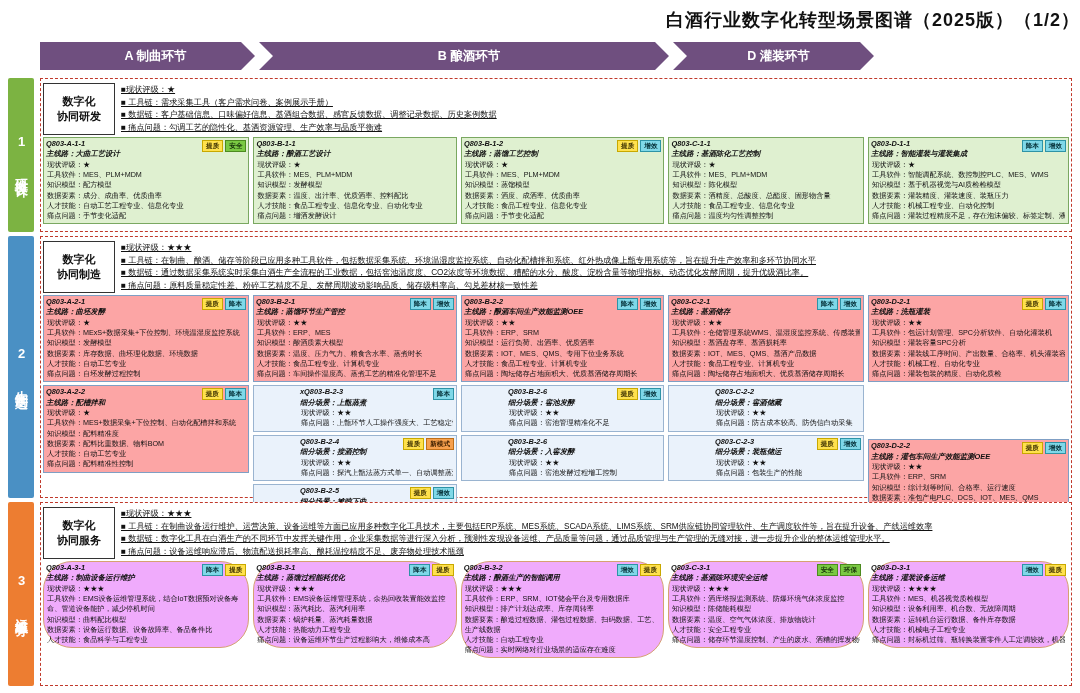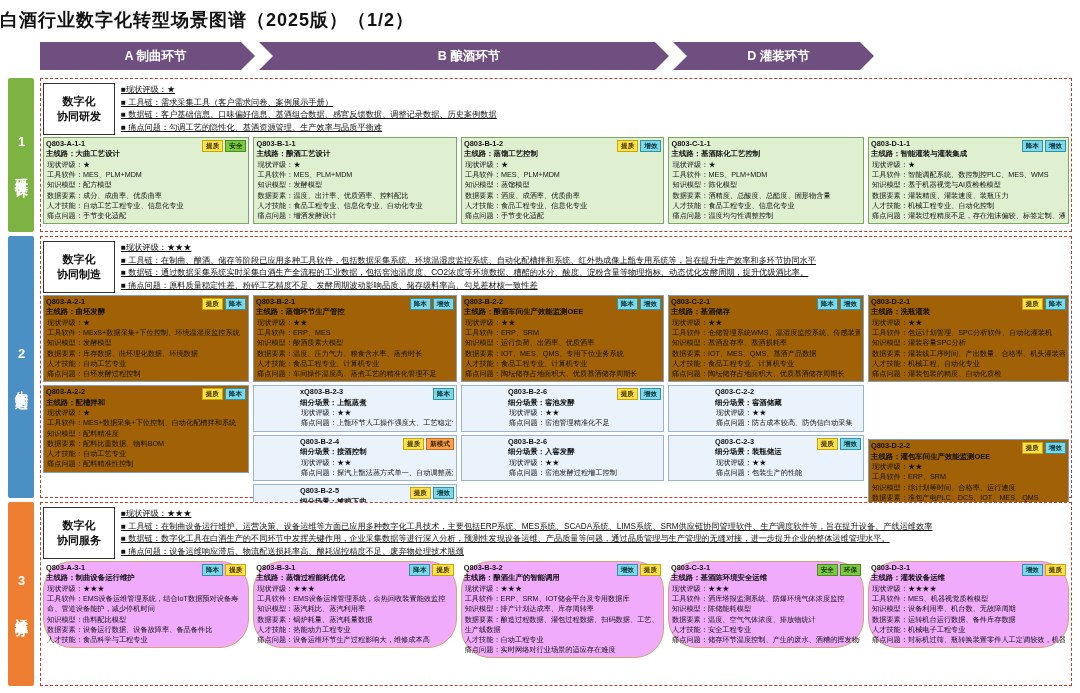--- a/index.html
+++ b/index.html
@@ -6,21 +6,21 @@
   html, body { margin:0; padding:0; }
   body {
     width:1080px; height:693px;
     font-family:"Liberation Sans", sans-serif;
     background:#ffffff;
     color:#111;
     position:relative;
     overflow:hidden;
   }
   .title {
-    text-align:left;
+    text-align:right;
     font-size:18px;
     font-weight:bold;
     padding-top:8px;
     letter-spacing:1px;
   }
   
   .phase-bar {
     position:absolute; left:40px; top:42px; width:1032px; height:28px;
     display:flex;
   }
@@ -107,38 +107,38 @@
     border:1px solid #888;
     font-size:7.2px;
     line-height:1.42;
     padding:0;
     background:#fff;
   }
   .card .hdr {
     display:flex; align-items:flex-start;
     padding:1px 2px 0 2px;
   }
-  .card .hdr .txt { flex:1; }
+  .card .hdr .txt { flex:1;font-style:italic; }
   .card .code { font-weight:bold; font-size:7.4px; }
   .card .name { font-weight:bold; font-size:7.4px; }
   .card .tags { display:flex; gap:2px; flex-shrink:0; padding-top:1px; }
   .tag {
     font-size:6.6px; padding:0px 3px; border:1px solid #777;
     line-height:1.5; white-space:nowrap; font-weight:bold;
   }
   .tag.yellow { background:#ffe14d; border-color:#c8a800; color:#3a2e00; }
   .tag.green  { background:#7ac943; border-color:#4c8a1f; color:#17330a; }
   .tag.cyan   { background:#7fd8e8; border-color:#2e93a6; color:#06323a; }
   .tag.orange { background:#f6a04d; border-color:#c06f18; color:#3b1e00; }
   .card .body { padding:0 3px 2px 3px; }
   .card .body div { white-space:nowrap; overflow:hidden; text-overflow:clip; }
 
   
   .card.green   { background:#dff0d0; border-color:#7aa861; }
-  .card.blue    { background:#a16207; border-color:#7f9fc4; }
+  .card.blue    { background:#fca5a5; border-color:#7f9fc4; }
   .card.lblue   { background:#eaf2fb; border-color:#9ab4d0; }
   .card.orange  { background:#f0abfc; border-color:#d5a271;border-radius:29px; }
 
   .mini { font-size:7.2px;padding-left:44px; }
   .mini .hdr { padding-top:1px; }
 </style>
 </head>
 <body>
 
 <div class="title">白酒行业数字化转型场景图谱（2025版）（1/2）</div>

